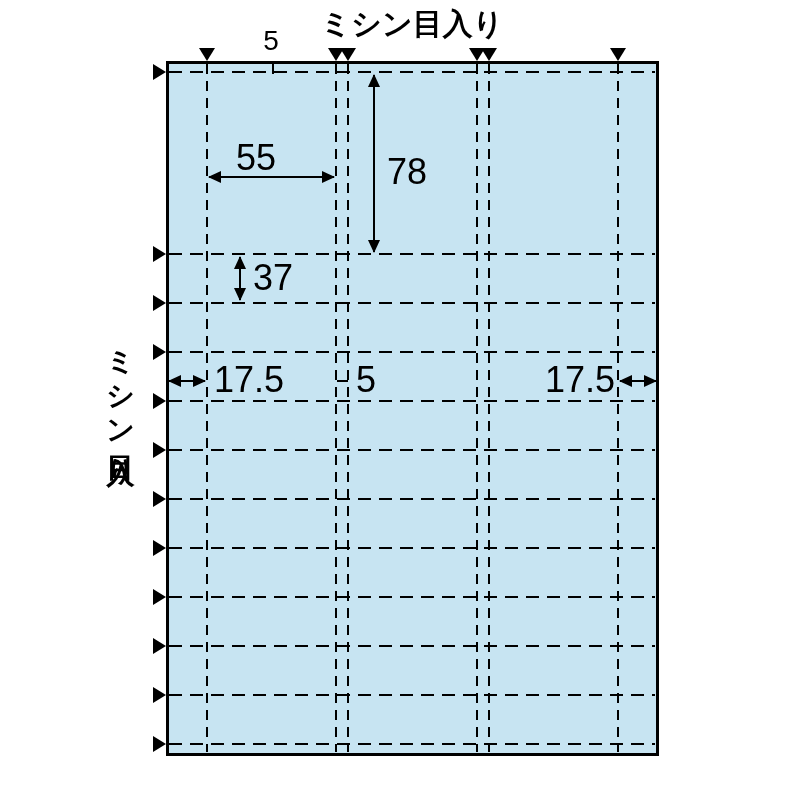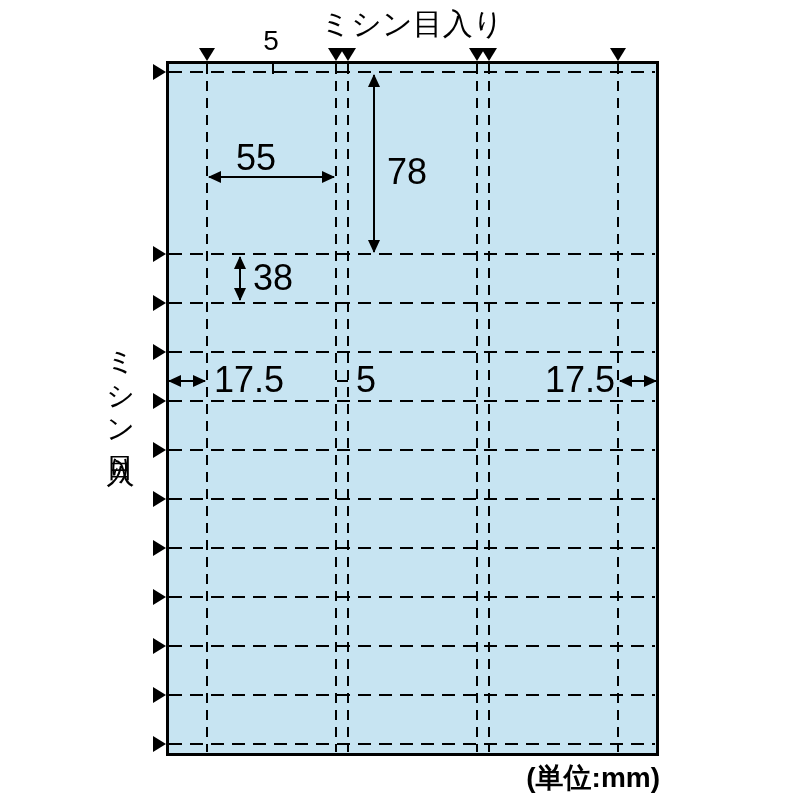--- a/index.html
+++ b/index.html
@@ -63,21 +63,21 @@
   }
   .tick{position:absolute;background:#000;}
 
   
   .dim-label{
     position:absolute;transform:translate(-50%,-50%);
     font-size:36px;line-height:1;white-space:nowrap;
   }
   .dim-label.small{font-size:28px;}
   .jp-label{
-    position:absolute;font-weight:normal;font-size:30px;line-height:1;
+    position:absolute;font-weight:bold;font-size:30px;line-height:1;
     white-space:nowrap;transform:translate(-50%,-50%);text-align:center;
   }
   .jp-vertical{
     writing-mode:vertical-rl;text-orientation:upright;
     font-size:28px;letter-spacing:2px;
   }
   .unit-label{
     position:absolute;right:140px;top:764px;font-weight:bold;font-size:28px;
     line-height:1;white-space:nowrap;
   }
@@ -132,29 +132,28 @@
   <div class="tick" style="left:272px;top:61px;width:2px;height:13px"></div>
   <div class="dim-label small" style="left:271px;top:41px">5</div>
 
   <div class="arrow-h" style="left:209px;top:176px;width:125px"></div>
   <div class="dim-label" style="left:256px;top:158px">55</div>
 
   <div class="arrow-v" style="left:373px;top:75px;height:177px"></div>
   <div class="dim-label" style="left:407px;top:172px">78</div>
 
   <div class="arrow-v" style="left:239px;top:257px;height:43px"></div>
-  <div class="dim-label" style="left:273px;top:278px">38</div>
+  <div class="dim-label" style="left:273px;top:278px">37</div>
 
   <div class="arrow-h" style="left:169px;top:380px;width:36px"></div>
   <div class="dim-label" style="left:249px;top:380px">17.5</div>
 
   <div class="tick" style="left:337px;top:380px;width:11px;height:2px"></div>
   <div class="dim-label" style="left:366px;top:380px">5</div>
 
   <div class="dim-label" style="left:580px;top:380px">17.5</div>
   <div class="arrow-h" style="left:620px;top:380px;width:36px"></div>
 
   <div class="jp-label" style="left:412px;top:24px">ミシン目入り</div>
   <div class="jp-label jp-vertical" style="left:120px;top:402px">ミシン目入り</div>
 
-  <div class="unit-label">(単位:mm)</div>
 
 </div>
 
 </body></html>

